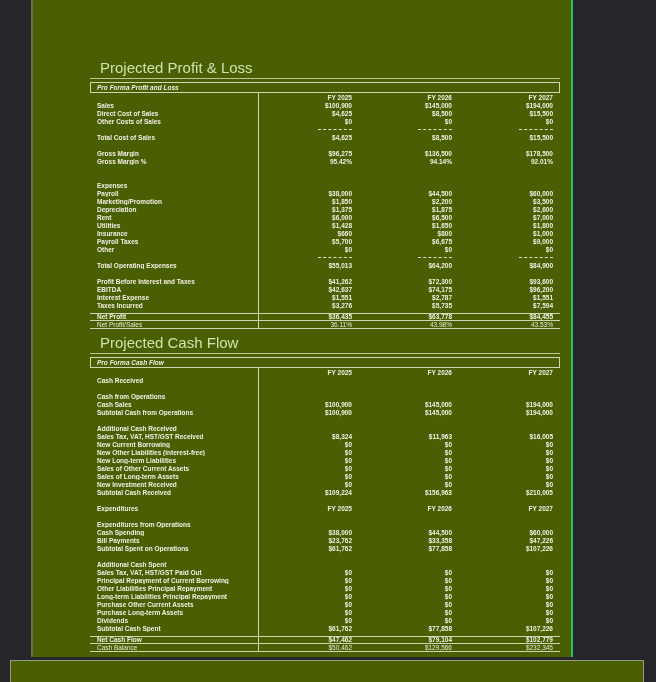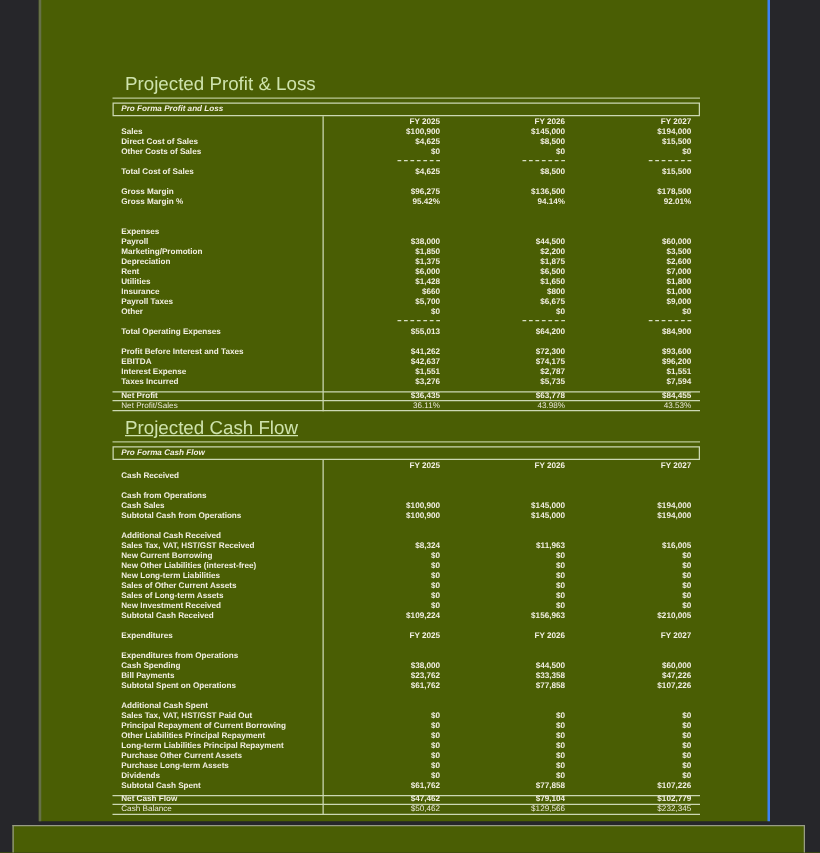--- a/index.html
+++ b/index.html
@@ -2,36 +2,36 @@
 <html><head>
 <meta charset="utf-8">
 <style>
   html,body { margin:0; padding:0; }
   body {
     width:656px; height:682px; position:relative; overflow:hidden;
     background:#26262a;
     font-family:"Liberation Sans", sans-serif;
   }
   .page {
-    position:absolute; left:31px; top:0; width:585px; height:657px;
+    position:absolute; left:31px; top:0; width:542px; height:657px;
     background:#4a5e04;
     border-left:2px solid #667048;
-    border-right:2px solid #3b82f6;
+    border-right:2px solid #22c55e;
     box-sizing:border-box;
   }
   .content { position:absolute; left:57px; top:0; width:470px; }
   .section-title {
     margin-top:59px;
     padding:0 0 1px 10px;
     font-size:15px; line-height:18px;
     color:#cfe3ad;
     border-bottom:1px solid #b9c795;
     white-space:nowrap;
   }
-  .section-title.second { margin-top:5px;text-decoration:underline; }
+  .section-title.second { margin-top:5px; }
   .proforma {
     border:1px solid #ccd8b2;
     margin-top:3px;
     padding:1px 0 1px 6px;
     font-size:6.5px; line-height:7px;
     font-weight:bold; font-style:italic;
     color:#f2efe2;
     white-space:nowrap;
   }
   .tbl { position:relative; }

